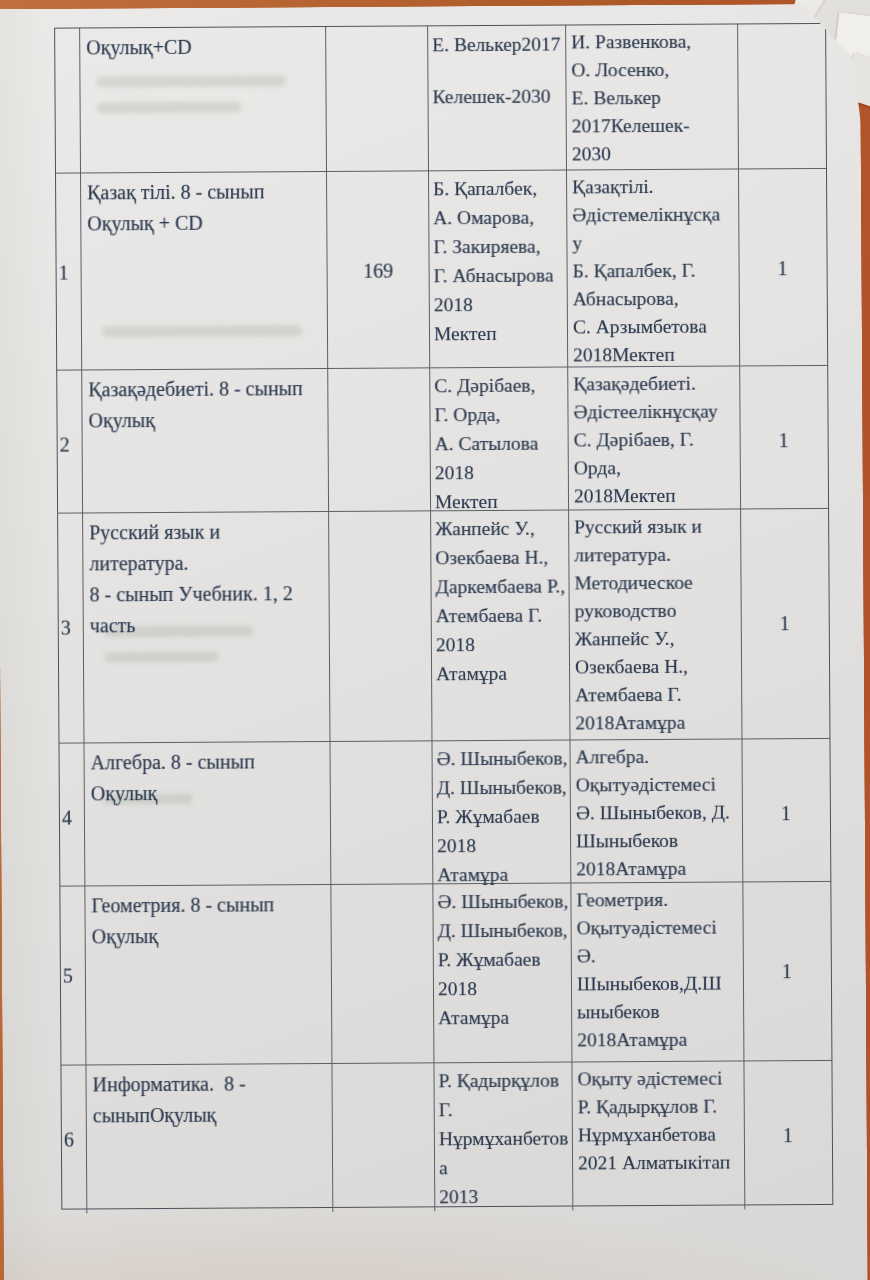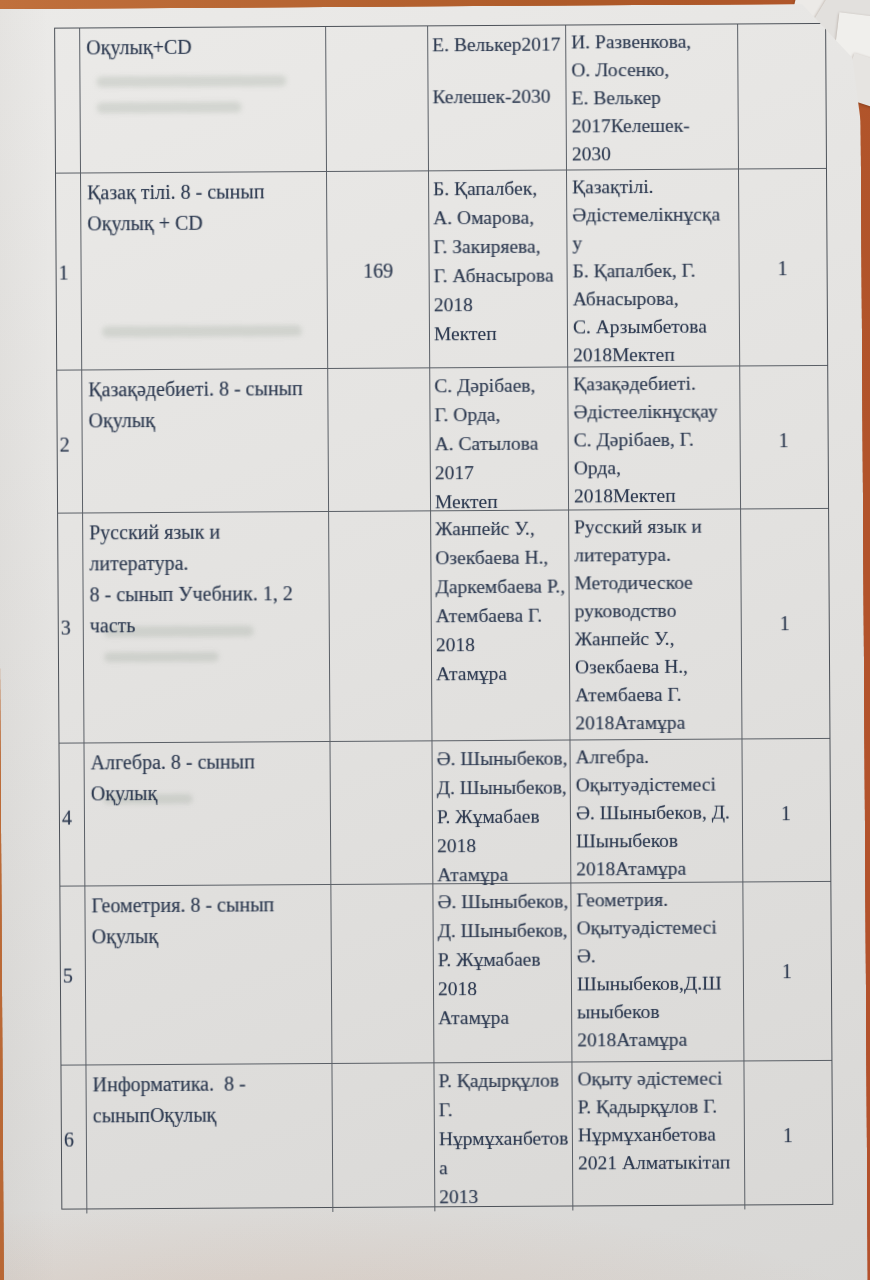--- a/index.html
+++ b/index.html
@@ -182,21 +182,21 @@
           <div class="cell c-count">1</div>
         </div>
         <div class="t-row" style="height: 143px; grid-template-columns: 25px 246px 102px 138px 172px 86px;">
           <div class="cell c-num">2</div>
           <div class="cell c-title">Қазақәдебиеті. 8 - сынып
 Оқулық</div>
           <div class="cell c-qty"></div>
           <div class="cell c-authors">С. Дәрібаев,
 Г. Орда,
 А. Сатылова
-2017
+2018
 Мектеп</div>
           <div class="cell c-method">Қазақәдебиеті.
 Әдістеелікнұсқау
 С. Дәрібаев, Г.
 Орда,
 2018Мектеп</div>
           <div class="cell c-count">1</div>
         </div>
         <div class="t-row" style="height: 230px; grid-template-columns: 25px 246px 102px 138px 172px 86px;">
           <div class="cell c-num">3</div>

